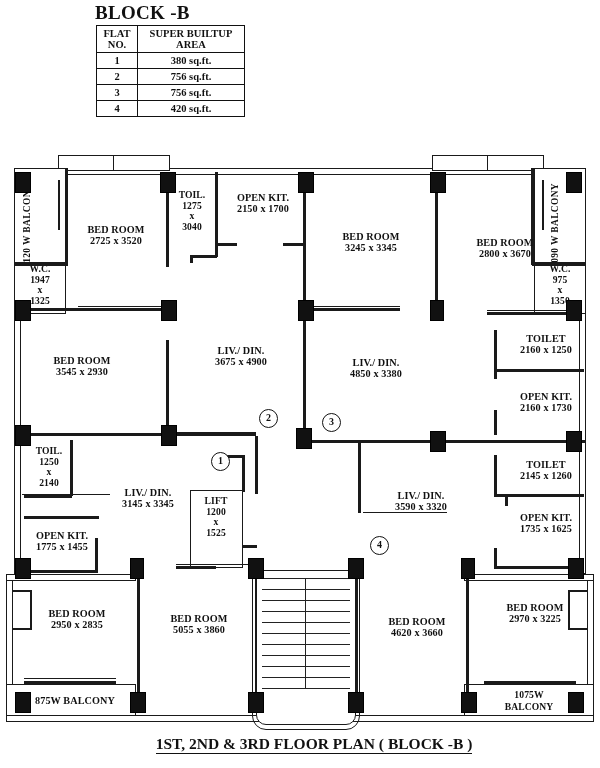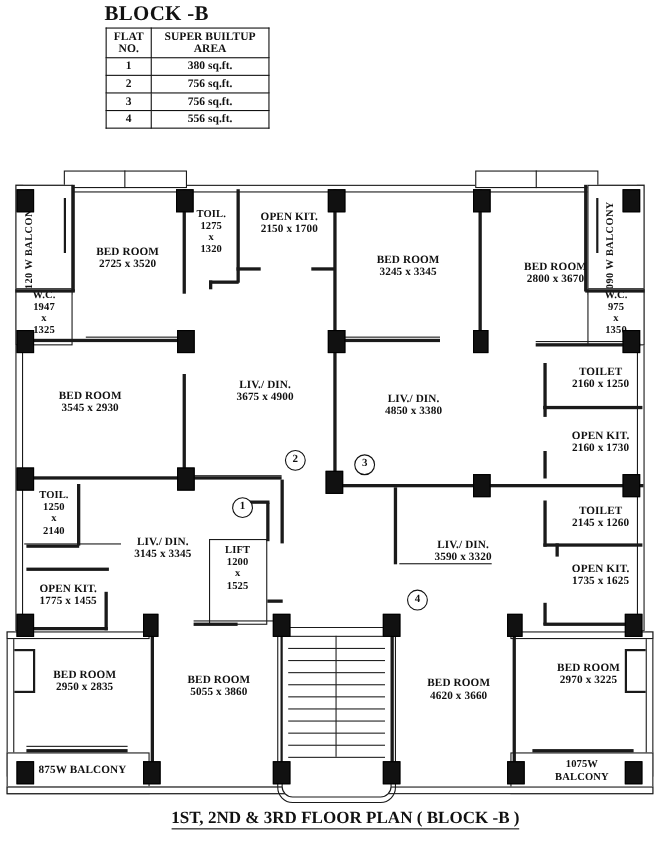--- a/index.html
+++ b/index.html
@@ -62,21 +62,21 @@
     <tr>
       <td>2</td>
       <td>756 sq.ft.</td>
     </tr>
     <tr>
       <td>3</td>
       <td>756 sq.ft.</td>
     </tr>
     <tr>
       <td>4</td>
-      <td>556 sq.ft.</td>
+      <td>420 sq.ft.</td>
     </tr>
   </tbody>
 </table>
 
 <div id="plan">
 
   <div class="w" style="left:14px;top:168px;width:572px;height:7px;"></div>
 
   <div class="w" style="left:14px;top:168px;width:7px;height:406px;"></div>
 
@@ -262,21 +262,21 @@
 
   <div class="lbl big" style="left:66px;top:224px;width:100px;">
     <div>BED ROOM</div>
     <div>2725 x 3520</div>
   </div>
 
   <div class="lbl" style="left:169px;top:190px;width:46px;">
     <div>TOIL.</div>
     <div>1275</div>
     <div>x</div>
-    <div>1320</div>
+    <div>3040</div>
   </div>
 
   <div class="lbl big" style="left:222px;top:192px;width:82px;">
     <div>OPEN KIT.</div>
     <div>2150 x 1700</div>
   </div>
 
   <div class="lbl big" style="left:316px;top:231px;width:110px;">
     <div>BED ROOM</div>
     <div>3245 x 3345</div>

